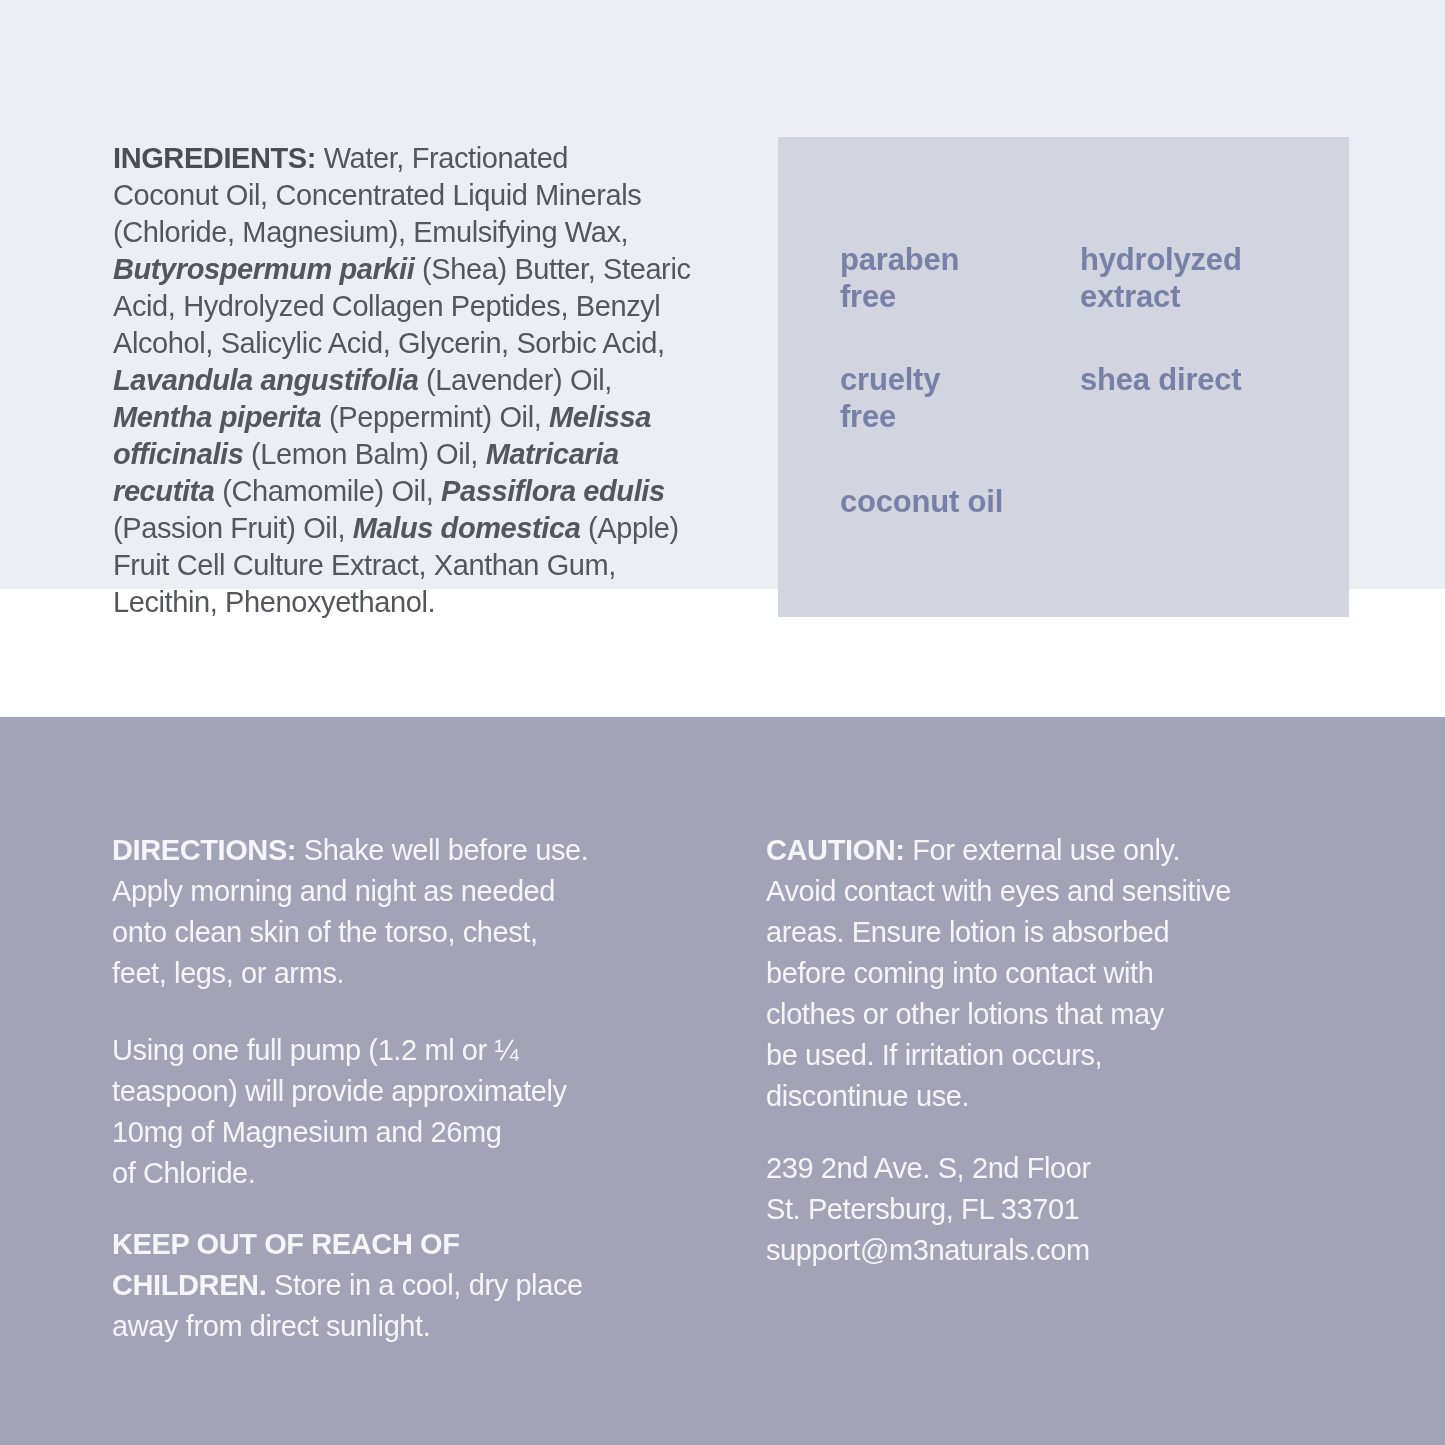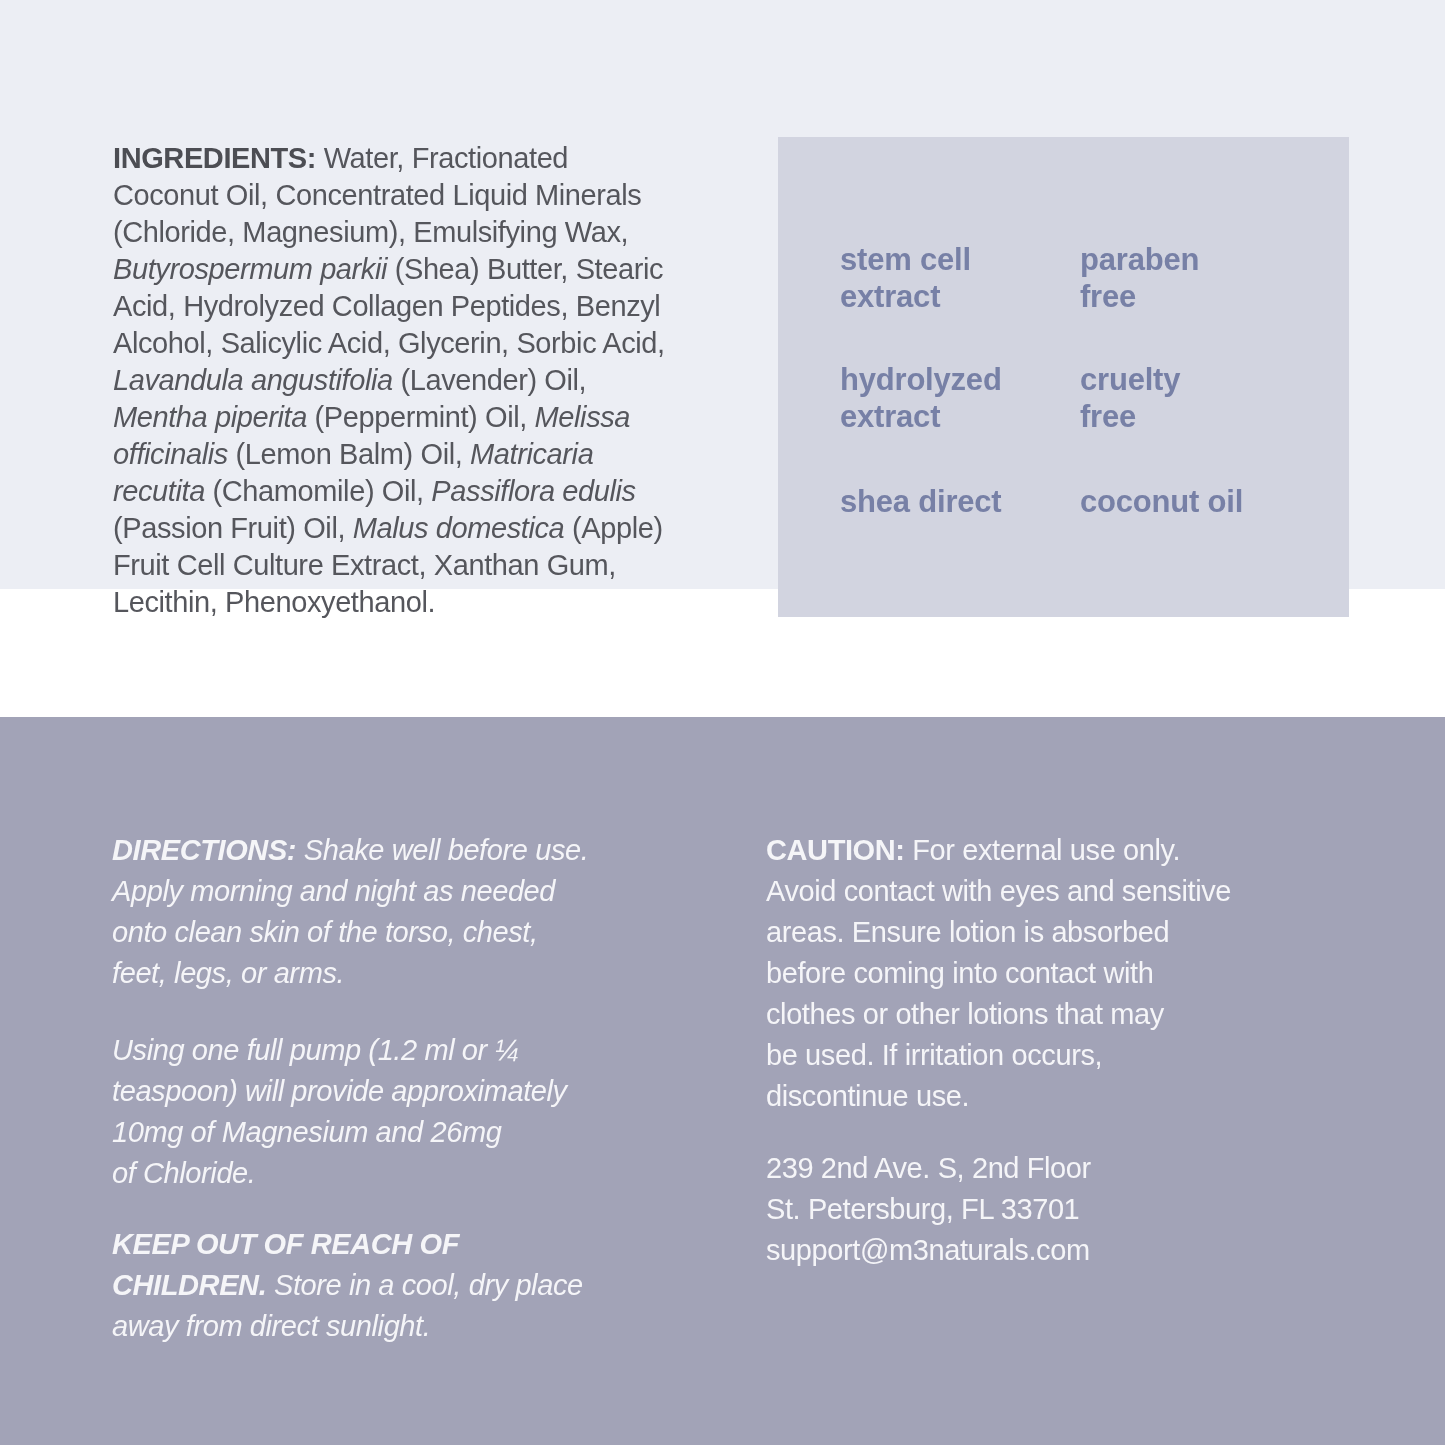--- a/index.html
+++ b/index.html
@@ -20,42 +20,42 @@
     background: var(--bottom-bg, #a2a3b7);
   }
   .ingredients-para {
     position: absolute; left: 113px; top: 140px; width: 650px; margin: 0;
     font-size: 29px; line-height: 37px; letter-spacing: -0.4px;
     color: var(--dark-text, #55565c);
     white-space: pre-line;
   }
   .ingredients-para .b { font-weight: 700; color: var(--dark-heading, #4c4d53); }
   .rich .b { font-weight: 700; }
-  .rich .i { font-style: italic; }
+  .rich .i { font-style: italic; font-weight: bold; }
   .feature-box {
     position: absolute; left: 778px; top: 137px; width: 571px; height: 480px;
     background: var(--box-bg, #d2d4e0);
   }
   .feature-grid {
     position: absolute; left: 62px; top: 104px;
     display: grid;
     grid-template-columns: 240px auto;
     grid-template-rows: 120px 122px auto;
   }
   .feature {
     font-weight: 700; font-size: 31px; line-height: 37px;
     color: var(--feature-text, #7780a6);
     white-space: pre-line; letter-spacing: -0.2px;
   }
   .col {
     position: absolute; top: 113px; width: 620px;
     color: var(--light-text, #f5f5f8);
     font-size: 29px; line-height: 41px; letter-spacing: -0.4px;
   }
-  .col-left  { left: 112px; font-style: italic; }
+  .col-left  { left: 112px; }
   .col-right { left: 766px; }
   .col p { margin: 0; white-space: pre-line; }
   .col p.gap-a { margin-top: 36px; }
   .col p.gap-b { margin-top: 30px; }
   .distributor-block { margin-top: 31px; }
   .distributor-heading { font-weight: 700; }
 </style>
 </head>
 <body>
 
@@ -72,22 +72,20 @@
 </span><span class="i">Lavandula angustifolia</span><span> (Lavender) Oil,
 </span><span class="i">Mentha piperita</span><span> (Peppermint) Oil, </span><span class="i">Melissa
 officinalis</span><span> (Lemon Balm) Oil, </span><span class="i">Matricaria
 recutita</span><span> (Chamomile) Oil, </span><span class="i">Passiflora edulis</span><span>
 (Passion Fruit) Oil, </span><span class="i">Malus domestica</span><span> (Apple)
 Fruit Cell Culture Extract, Xanthan Gum,
 Lecithin, Phenoxyethanol.</span></p>
 
     <div class="feature-box">
       <div class="feature-grid">
-        <div class="feature">stem cell
-extract</div>
         <div class="feature">paraben
 free</div>
         <div class="feature">hydrolyzed
 extract</div>
         <div class="feature">cruelty
 free</div>
         <div class="feature">shea direct</div>
         <div class="feature">coconut oil</div>
       </div>
     </div>

